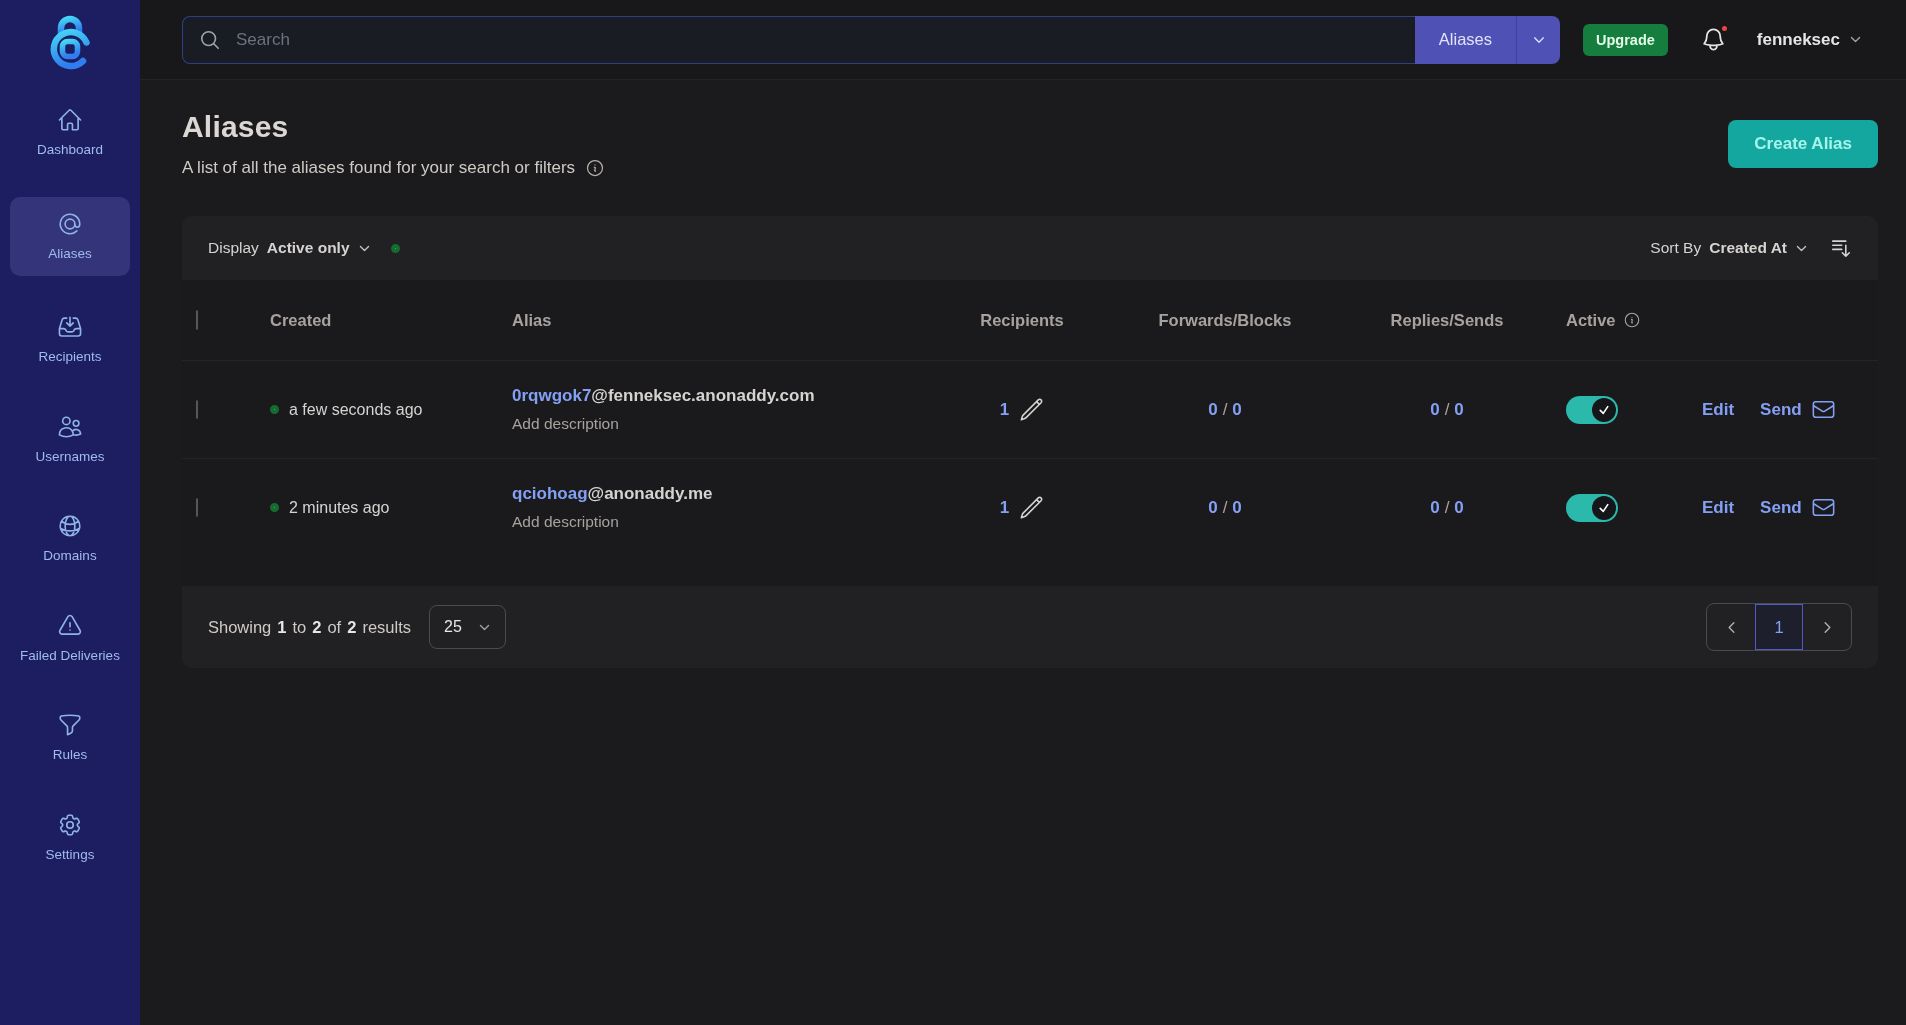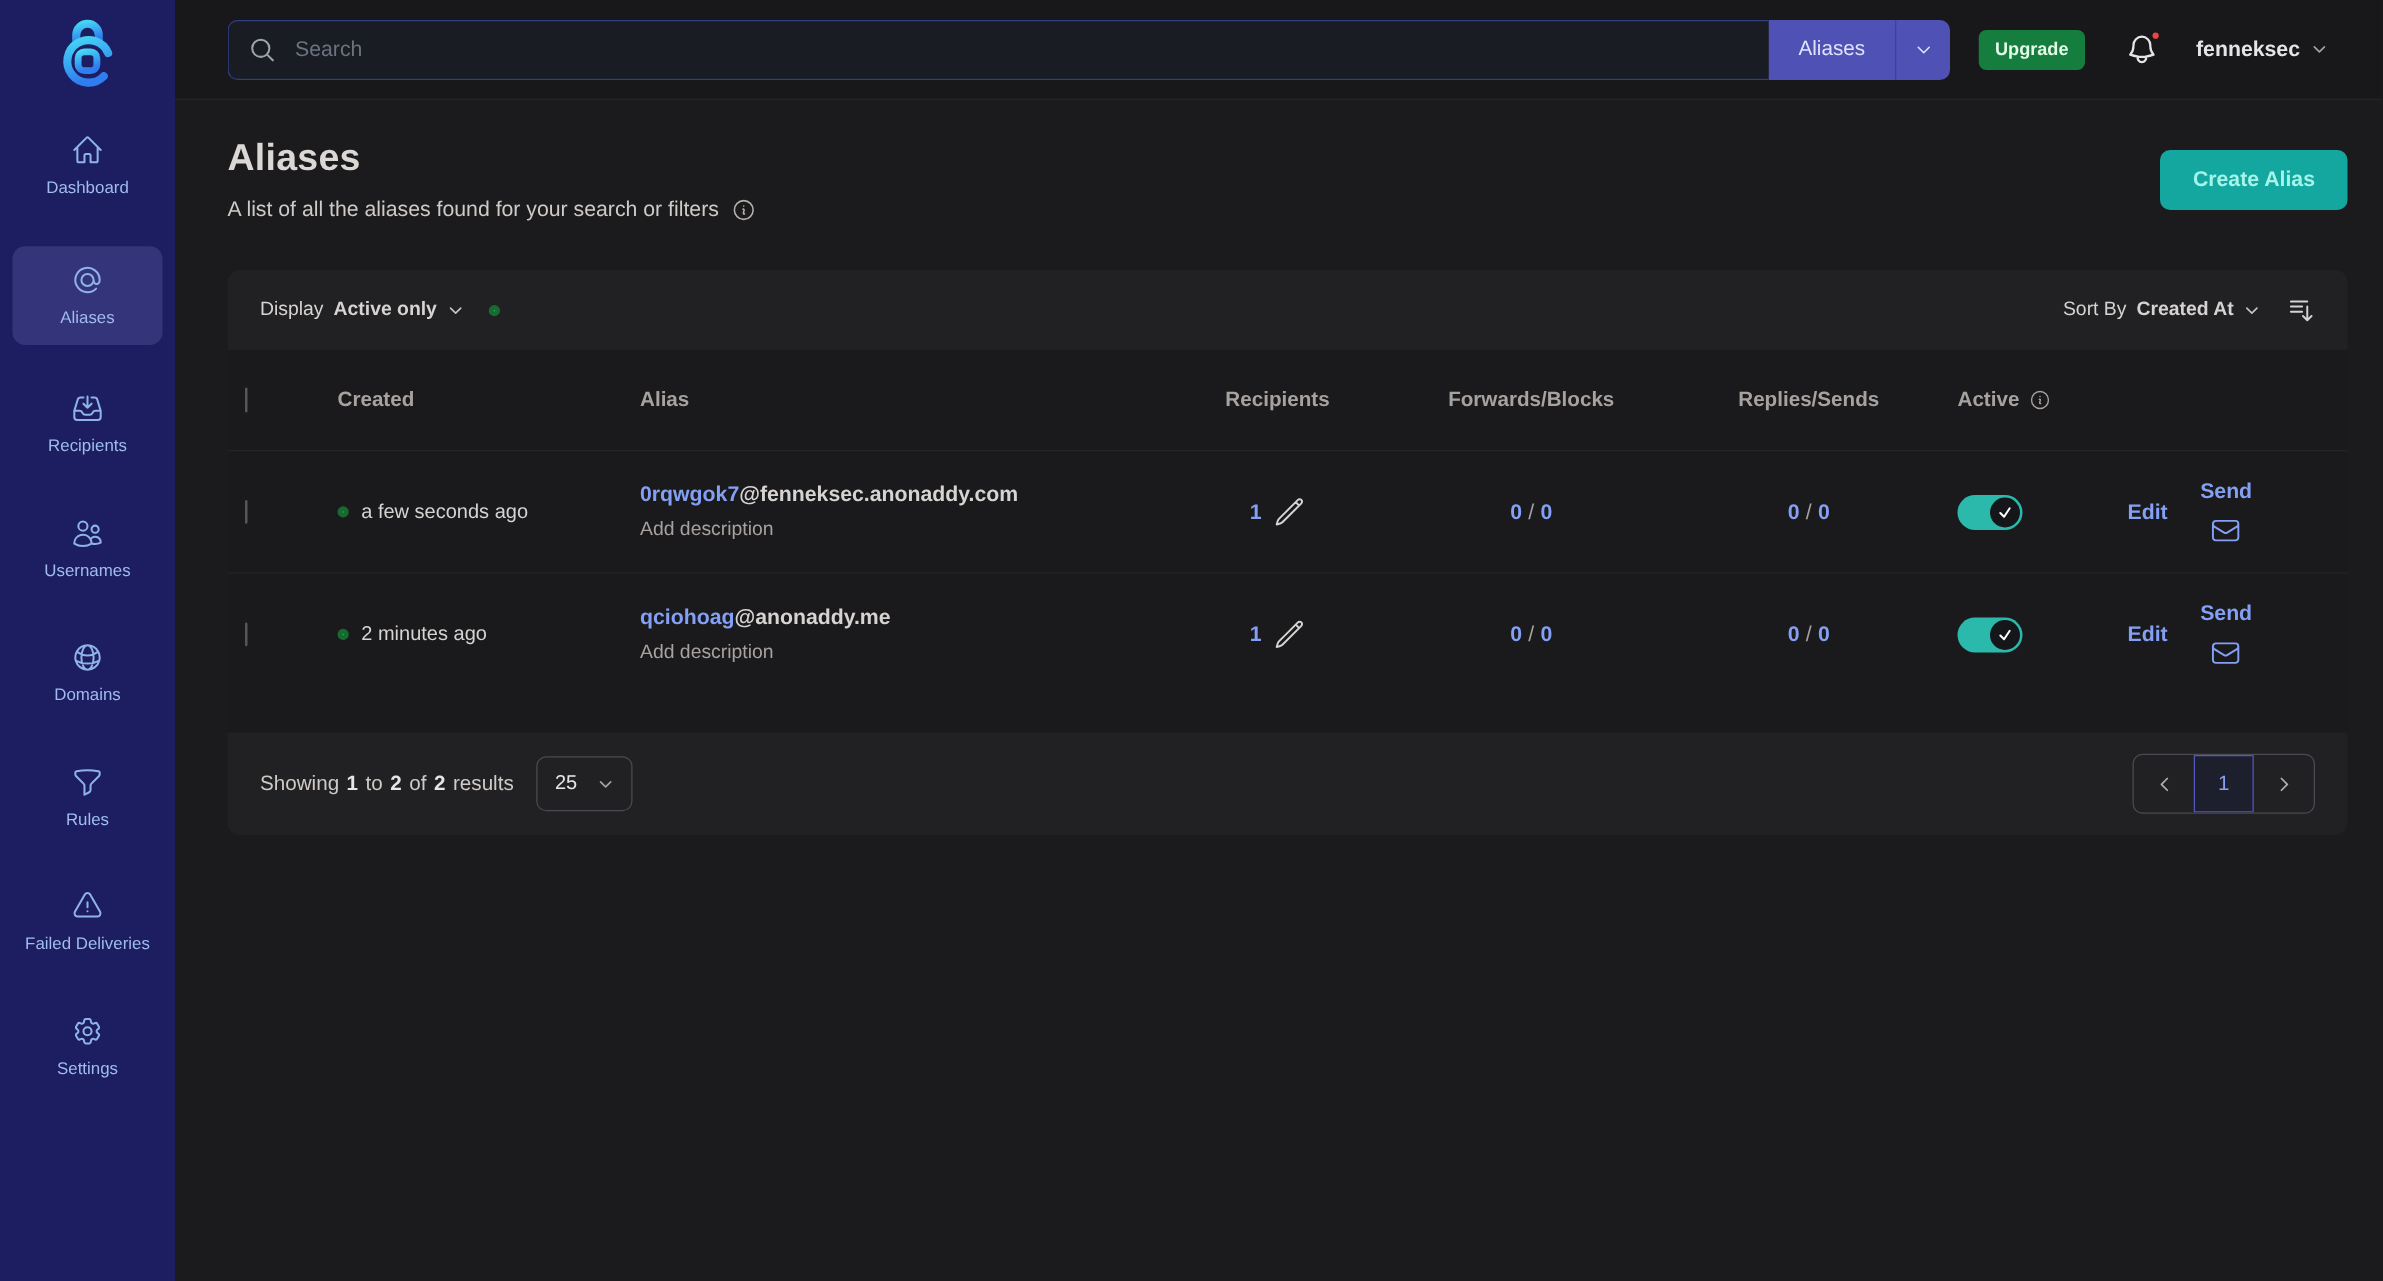--- a/index.html
+++ b/index.html
@@ -138,21 +138,21 @@
     position:absolute; top:2px; right:2px; width:24px; height:24px;
     border-radius:50%; background:#15161a;
     display:flex; align-items:center; justify-content:center;
   }
   .knob svg { width:12px; height:12px; stroke:#ffffff; }
   .actions-cell {
     display:flex; align-items:center; justify-content:flex-start; gap:26px;
     padding-right:20px; font-size:17px; font-weight:600; color:#84a0f4;
   }
   .link { cursor:pointer; }
-  .send-link { display:flex; align-items:center; gap:9px; cursor:pointer;flex-direction:column; }
+  .send-link { display:flex; align-items:center; gap:9px; cursor:pointer; }
   .send-link svg { width:25px; height:25px; stroke:#84a0f4; }
   .spacer { height:30px; background:#1a1a1d; }
 
   
   .tfoot {
     height:82px; background:#212124; border-radius:0 0 10px 10px;
     display:flex; align-items:center; justify-content:space-between;
     padding:0 26px;
   }
   .foot-left { display:flex; align-items:center; }
@@ -224,30 +224,30 @@
 
   <div class="nav-item">
     <svg viewBox="0 0 24 24" fill="none" stroke-width="1.5" stroke-linecap="round" stroke-linejoin="round">
         <path d="M12 21a9.004 9.004 0 008.716-6.747M12 21a9.004 9.004 0 01-8.716-6.747M12 21c2.485 0 4.5-4.03 4.5-9S14.485 3 12 3m0 18c-2.485 0-4.5-4.03-4.5-9S9.515 3 12 3m0 0a8.997 8.997 0 017.843 4.582M12 3a8.997 8.997 0 00-7.843 4.582m15.686 0A11.953 11.953 0 0112 10.5c-2.998 0-5.74-1.1-7.843-2.918m15.686 0A8.959 8.959 0 0121 12c0 .778-.099 1.533-.284 2.253m0 0A17.919 17.919 0 0112 16.5c-3.162 0-6.133-.815-8.716-2.247m0 0A9.015 9.015 0 013 12c0-1.605.42-3.113 1.157-4.418"></path>
       </svg>
     <span>Domains</span>
   </div>
 
   <div class="nav-item">
     <svg viewBox="0 0 24 24" fill="none" stroke-width="1.5" stroke-linecap="round" stroke-linejoin="round">
+        <path d="M12 9v3.75m-9.303 3.376c-.866 1.5.217 3.374 1.948 3.374h14.71c1.73 0 2.813-1.874 1.948-3.374L13.949 3.378c-.866-1.5-3.032-1.5-3.898 0L2.697 16.126zM12 15.75h.007v.008H12v-.008z"></path>
+      </svg>
+    <span>Failed Deliveries</span>
+  </div>
+
+  <div class="nav-item">
+    <svg viewBox="0 0 24 24" fill="none" stroke-width="1.5" stroke-linecap="round" stroke-linejoin="round">
         <path d="M12 3c2.755 0 5.455.232 8.083.678.533.09.917.556.917 1.096v1.044a2.25 2.25 0 01-.659 1.591l-5.432 5.432a2.25 2.25 0 00-.659 1.591v2.927a2.25 2.25 0 01-1.244 2.013L9.75 21v-6.568a2.25 2.25 0 00-.659-1.591L3.659 7.409A2.25 2.25 0 013 5.818V4.774c0-.54.384-1.006.917-1.096A48.32 48.32 0 0112 3z"></path>
       </svg>
     <span>Rules</span>
-  </div>
-
-  <div class="nav-item">
-    <svg viewBox="0 0 24 24" fill="none" stroke-width="1.5" stroke-linecap="round" stroke-linejoin="round">
-        <path d="M12 9v3.75m-9.303 3.376c-.866 1.5.217 3.374 1.948 3.374h14.71c1.73 0 2.813-1.874 1.948-3.374L13.949 3.378c-.866-1.5-3.032-1.5-3.898 0L2.697 16.126zM12 15.75h.007v.008H12v-.008z"></path>
-      </svg>
-    <span>Failed Deliveries</span>
   </div>
 
   <div class="nav-item">
     <svg viewBox="0 0 24 24" fill="none" stroke-width="1.5" stroke-linecap="round" stroke-linejoin="round">
         <path d="M9.594 3.94c.09-.542.56-.94 1.11-.94h2.593c.55 0 1.02.398 1.11.94l.213 1.281c.063.374.313.686.645.87.074.04.147.083.22.127.324.196.72.257 1.075.124l1.217-.456a1.125 1.125 0 011.37.49l1.296 2.247a1.125 1.125 0 01-.26 1.431l-1.003.827c-.293.24-.438.613-.431.992a6.759 6.759 0 010 .255c-.007.378.138.75.43.99l1.005.828c.424.35.534.954.26 1.43l-1.298 2.247a1.125 1.125 0 01-1.369.491l-1.217-.456c-.355-.133-.75-.072-1.076.124a6.57 6.57 0 01-.22.128c-.331.183-.581.495-.644.869l-.213 1.28c-.09.543-.56.941-1.11.941h-2.594c-.55 0-1.02-.398-1.11-.94l-.213-1.281c-.062-.374-.312-.686-.644-.87a6.52 6.52 0 01-.22-.127c-.325-.196-.72-.257-1.076-.124l-1.217.456a1.125 1.125 0 01-1.369-.49l-1.297-2.247a1.125 1.125 0 01.26-1.431l1.004-.827c.292-.24.437-.613.43-.992a6.932 6.932 0 010-.255c.007-.378-.138-.75-.43-.99l-1.004-.828a1.125 1.125 0 01-.26-1.43l1.297-2.247a1.125 1.125 0 011.37-.491l1.216.456c.356.133.751.072 1.076-.124.072-.044.146-.087.22-.128.332-.183.582-.495.644-.869l.214-1.281z"></path>
         <path d="M15 12a3 3 0 11-6 0 3 3 0 016 0z"></path>
       </svg>
     <span>Settings</span>
   </div>
 

